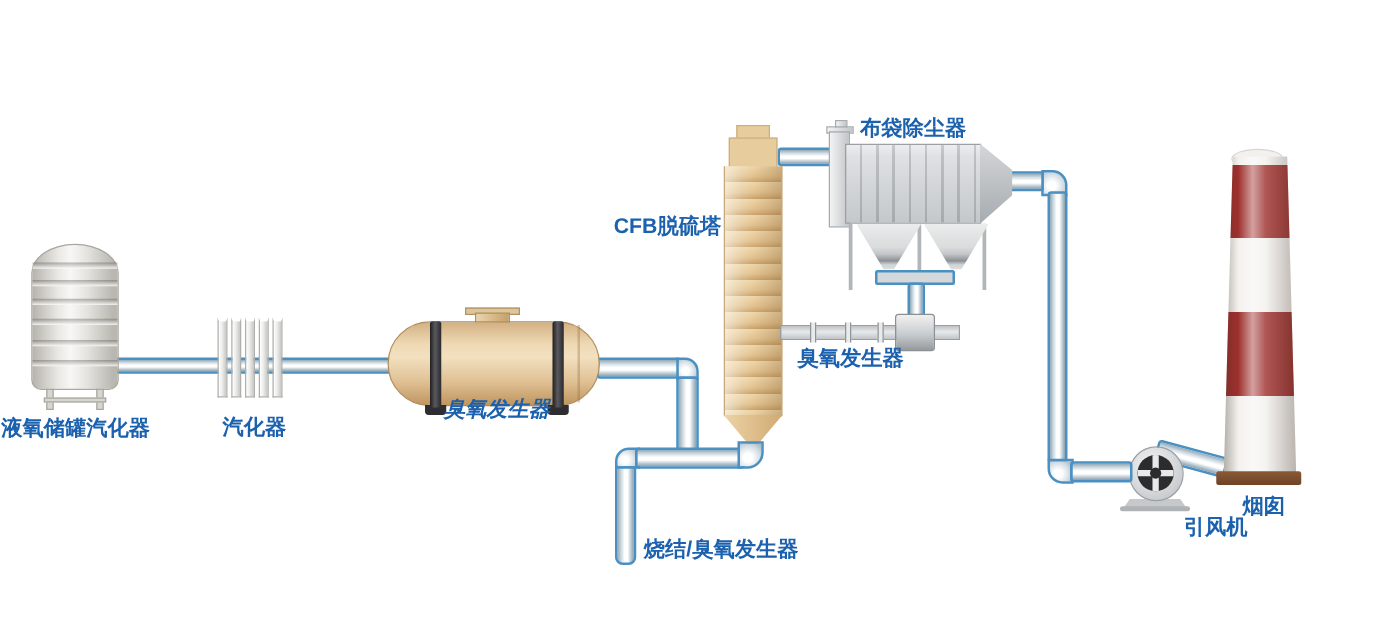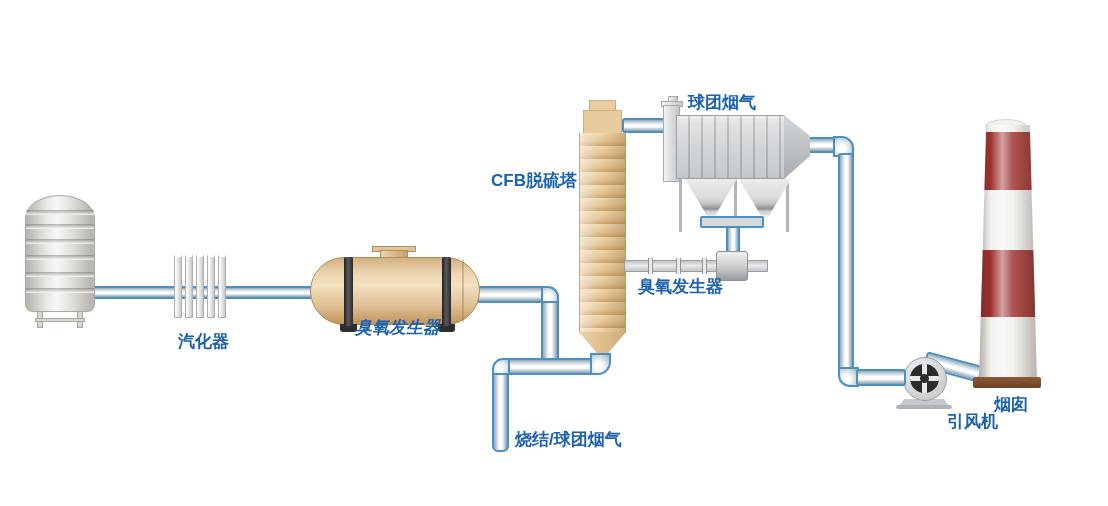--- a/index.html
+++ b/index.html
@@ -144,22 +144,23 @@
   <div class="abs fanDisc z3" style="left:910px;top:364px;width:29px;height:29px;">
     <div class="fanBar" style="left:0;top:12px;width:29px;height:5px;"></div>
     <div class="fanBar" style="left:12px;top:0;width:5px;height:29px;"></div>
     <div class="abs" style="left:10px;top:10px;width:9px;height:9px;background:#2b2c2e;border-radius:50%;"></div>
   </div>
 
   <div class="abs z2" style="left:985px;top:119px;width:42px;height:16px;background:#f2f1ee;border:1px solid #d8d6d2;border-radius:50%;"></div>
   <div class="abs stack z2" style="left:979px;top:125px;width:58px;height:256px;"></div>
   <div class="abs stackBase z2" style="left:973px;top:377px;width:68px;height:11px;"></div>
 
+  <div class="lbl" style="left:1px;top:333px;">液氧储罐汽化器</div>
   <div class="lbl" style="left:178px;top:332px;">汽化器</div>
   <div class="lbl" style="left:355px;top:318px;font-style:italic;">臭氧发生器</div>
   <div class="lbl" style="left:491px;top:171px;">CFB脱硫塔</div>
-  <div class="lbl" style="left:688px;top:93px;">球团烟气</div>
+  <div class="lbl" style="left:688px;top:93px;">布袋除尘器</div>
   <div class="lbl" style="left:638px;top:277px;">臭氧发生器</div>
-  <div class="lbl" style="left:515px;top:430px;">烧结/球团烟气</div>
+  <div class="lbl" style="left:515px;top:430px;">烧结/臭氧发生器</div>
   <div class="lbl" style="left:947px;top:412px;">引风机</div>
   <div class="lbl" style="left:994px;top:395px;">烟囱</div>
 
 </div>
 
 </body></html>

